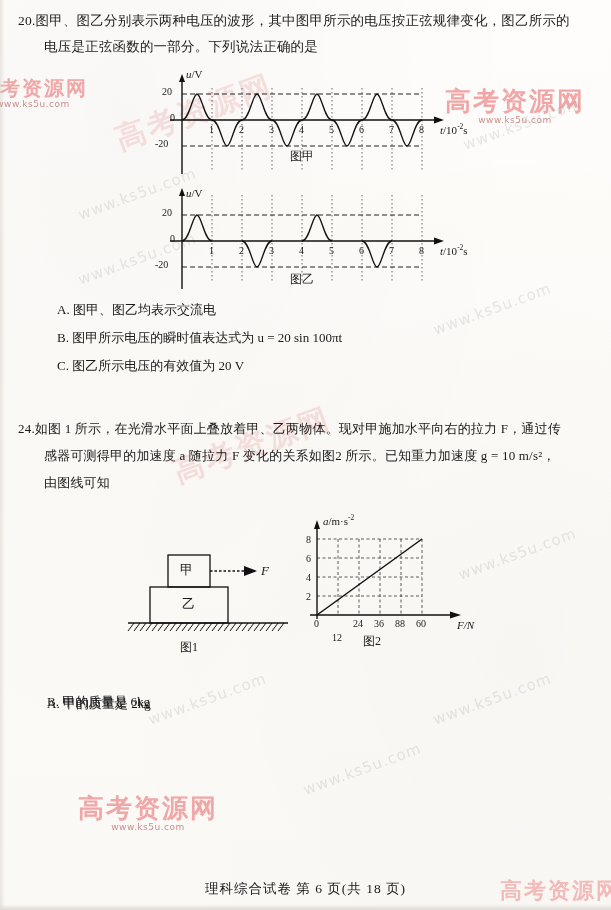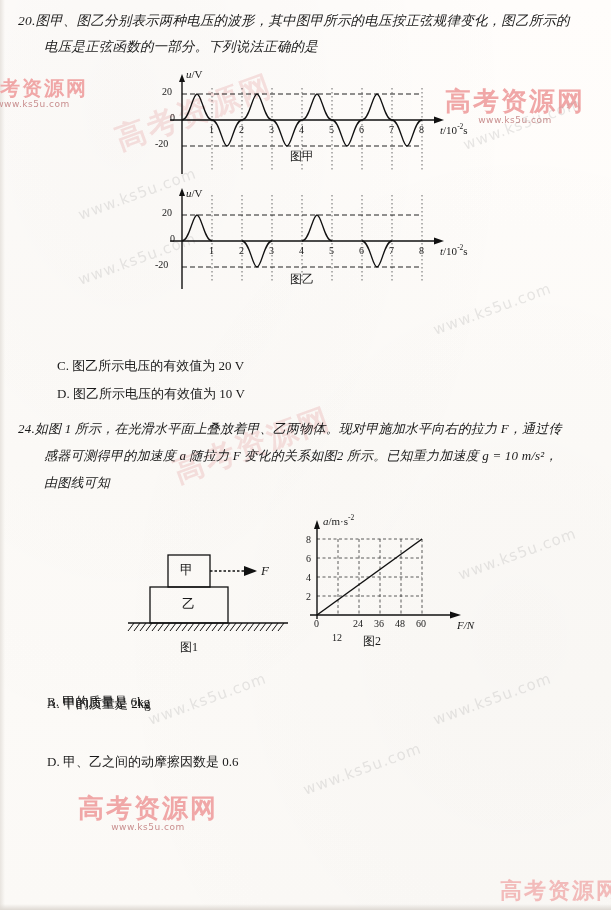--- a/index.html
+++ b/index.html
@@ -67,21 +67,20 @@
     letter-spacing: 3px;
   }
 
   
   .qblock { position: absolute; }
   .qline {
     font-size: 13.5px;
     line-height: 18px;
     letter-spacing: 0.2px;
     white-space: nowrap;
-    font-style: italic;
   }
   .qnum { font-family: "Liberation Serif", serif; }
   .opt {
     position: absolute;
     font-size: 13px;
     line-height: 16px;
     white-space: nowrap;
   }
   .ital { font-style: italic; font-family: "Liberation Serif", serif; }
   .sup { font-size: 0.68em; vertical-align: super; }
@@ -248,22 +247,23 @@
     <div class="tick" style="left:89px; top:60px;">2</div>
     <div class="tick" style="left:119px; top:60px;">3</div>
     <div class="tick" style="left:149px; top:60px;">4</div>
     <div class="tick" style="left:179px; top:60px;">5</div>
     <div class="tick" style="left:209px; top:60px;">6</div>
     <div class="tick" style="left:239px; top:60px;">7</div>
     <div class="tick" style="left:269px; top:60px;">8</div>
     <div class="figcap" style="left:128px; top:86px; width:48px;">图乙</div>
   </div>
 
+  <div class="opt" style="left:57px; top:302px;">A. 图甲、图乙均表示交流电</div>
+  <div class="opt" style="left:57px; top:330px;">B. 图甲所示电压的瞬时值表达式为 u = 20 sin 100πt</div>
   <div class="opt" style="left:57px; top:358px;">C. 图乙所示电压的有效值为 20 V</div>
-  <div class="opt" style="left:57px; top:386px;">D. 图乙所示电压的有效值为 10 V</div>
 
   <div class="qblock">
     <div class="qline" style="position:absolute; left:18px; top:420px; font-size:13px;">
       <span class="qnum">24.</span><span>如图 1 所示，在光滑水平面上叠放着甲、乙两物体。现对甲施加水平向右的拉力 F，通过传</span>
     </div>
     <div class="qline" style="position:absolute; left:44px; top:447px; font-size:13px;">感器可测得甲的加速度 a 随拉力 F 变化的关系如图2 所示。已知重力加速度 g = 10 m/s²，</div>
     <div class="qline" style="position:absolute; left:44px; top:474px; font-size:13px;">由图线可知</div>
   </div>
 
   <div class="fig" style="left:120px; top:535px; width:175px; height:125px;">
@@ -341,22 +341,22 @@
     <div class="axlabel" style="left:23px; top:-2px;"><span class="ital">a</span>/m·s<span class="sup">-2</span></div>
     <div class="axlabel" style="left:157px; top:104px; font-style:italic;">F/N</div>
     <div class="tick" style="left:6px; top:76px;">2</div>
     <div class="tick" style="left:6px; top:57px;">4</div>
     <div class="tick" style="left:6px; top:38px;">6</div>
     <div class="tick" style="left:6px; top:19px;">8</div>
     <div class="tick" style="left:14px; top:103px;">0</div>
     <div class="tick" style="left:32px; top:117px;">12</div>
     <div class="tick" style="left:53px; top:103px;">24</div>
     <div class="tick" style="left:74px; top:103px;">36</div>
-    <div class="tick" style="left:95px; top:103px;">48</div>
+    <div class="tick" style="left:95px; top:103px;">88</div>
     <div class="tick" style="left:116px; top:103px;">60</div>
     <div class="figcap" style="left:48px; top:118px; width:48px;">图2</div>
   </div>
 
   <div class="opt" style="left:47px; top:696px;">A. 甲的质量是 2kg</div>
   <div class="opt" style="left:47px; top:694px;">B. 甲的质量是 6kg</div>
-  <div class="opt" style="left:47px; top:754px;">D. 甲、乙之间的动摩擦因数是 0.6</div>
-
+
+  <div id="footer" style="top:880px;">理科综合试卷  第 6 页(共 18 页)</div>
 </div>
 
 </body></html>

